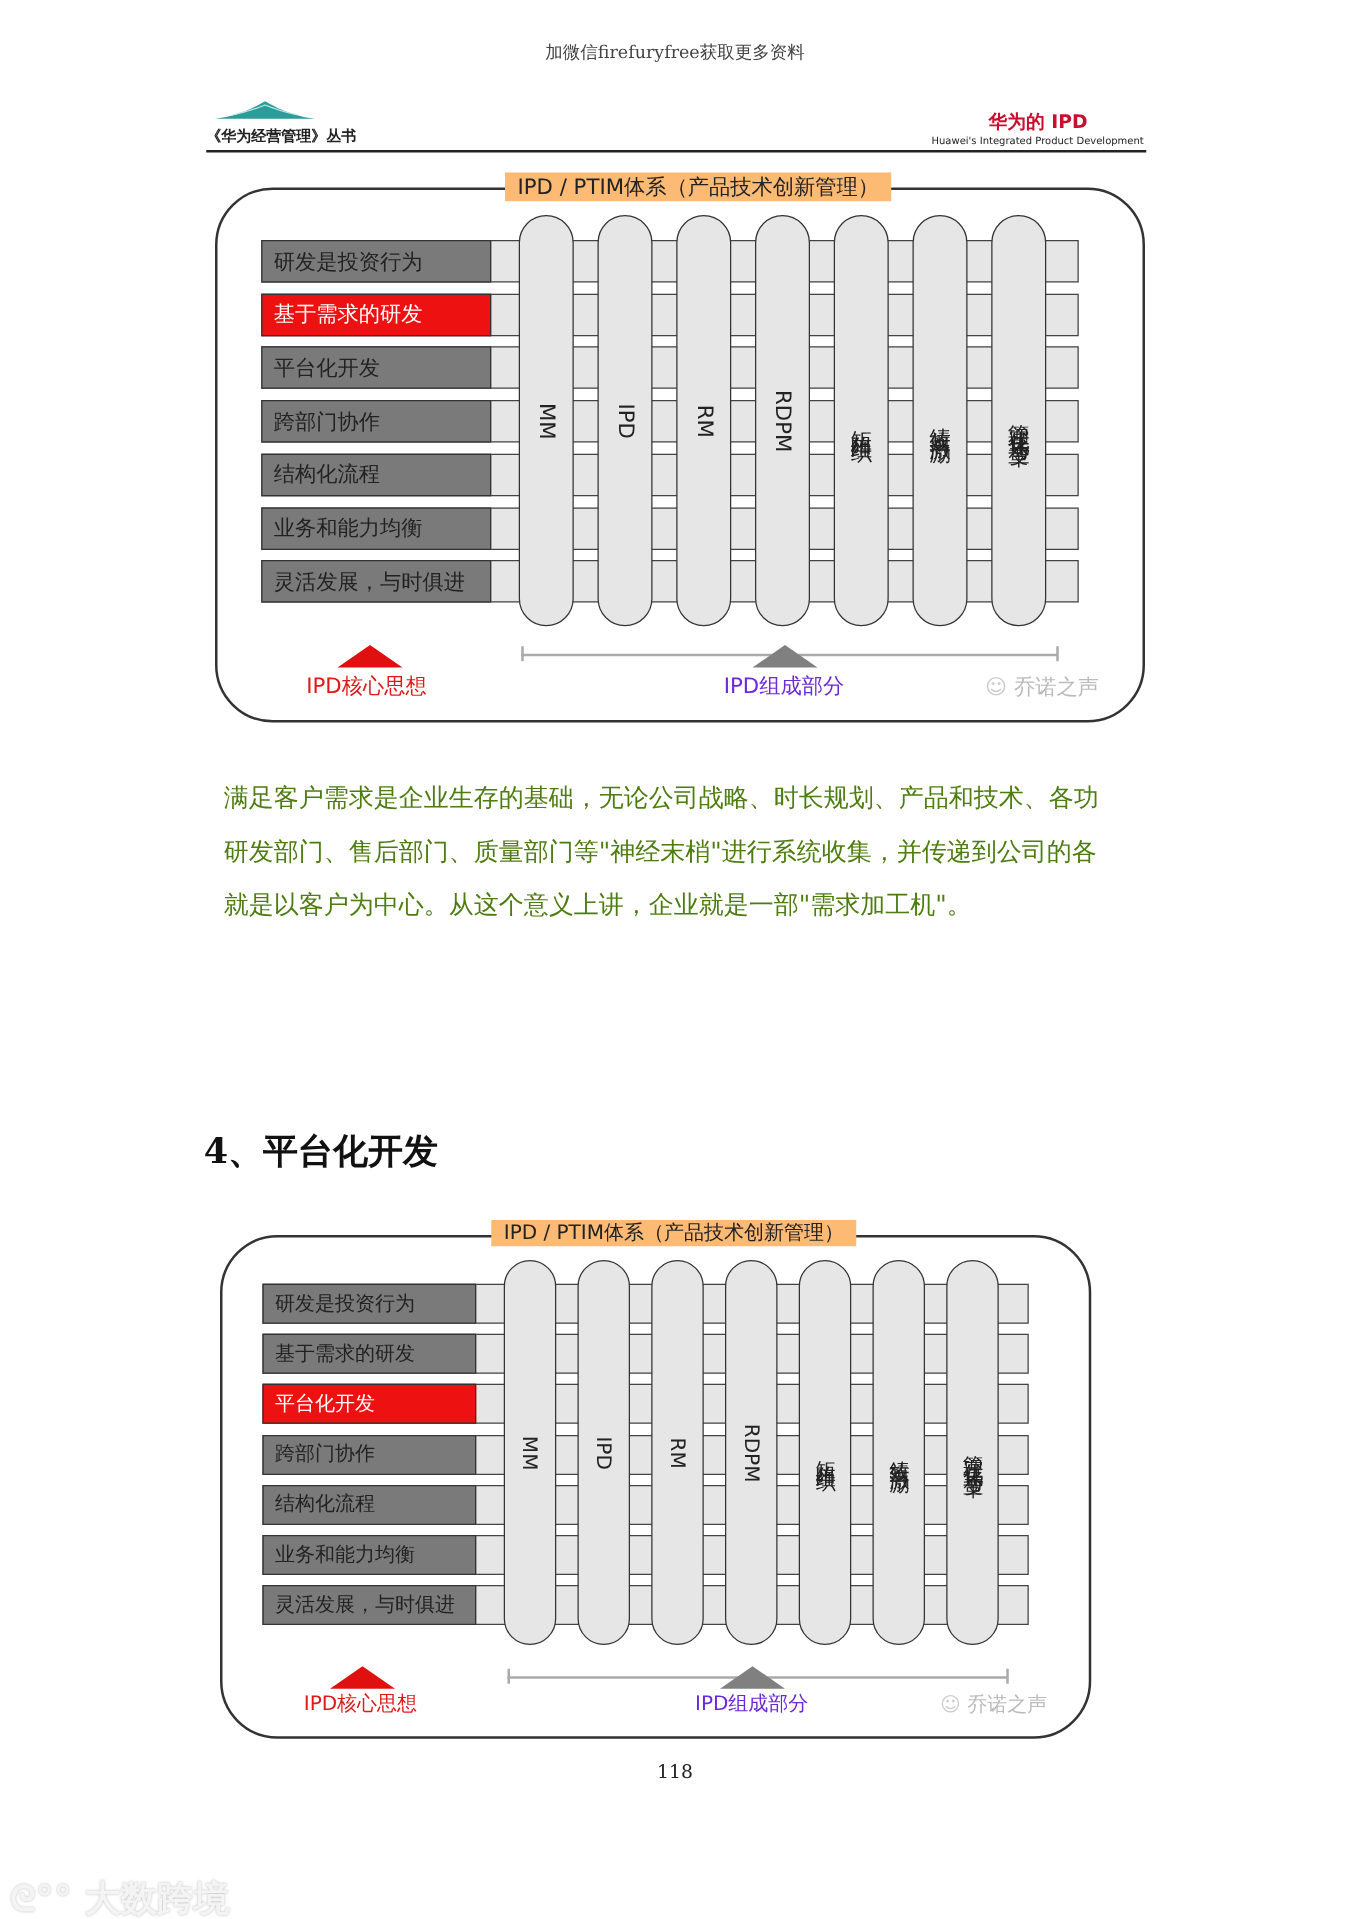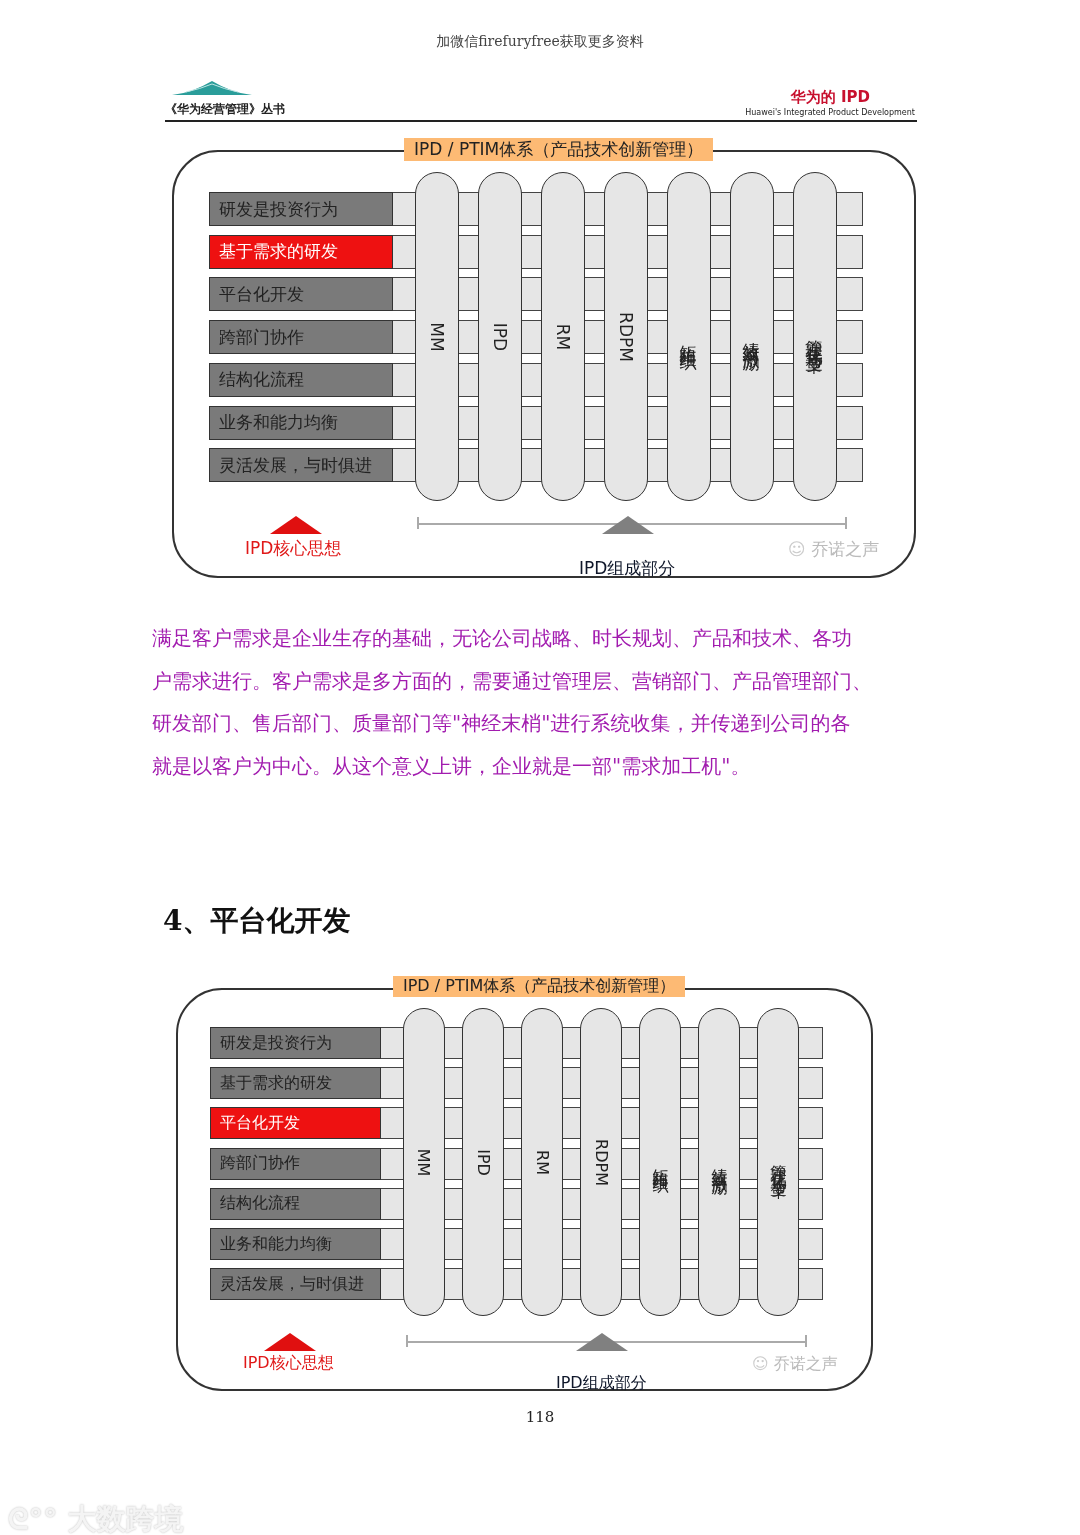--- a/index.html
+++ b/index.html
@@ -20,24 +20,24 @@
   .label-box.active{background:#ee1111;color:#fff;}
   .pillar{position:absolute;background:#e6e6e6;border:1.5px solid #333;box-sizing:border-box;border-radius:24px;display:flex;align-items:center;justify-content:center;}
   .pillar-text-rot{transform:rotate(90deg);white-space:nowrap;font-size:17px;color:#222;}
   .pillar-text-vert{writing-mode:vertical-rl;text-orientation:upright;font-size:17px;color:#222;letter-spacing:3px;}
   .tri{position:absolute;width:0;height:0;border-left:26px solid transparent;border-right:26px solid transparent;}
   .tri.red{border-bottom:18px solid #e01010;}
   .tri.gray{border-bottom:18px solid #808080;}
   .bracket{position:absolute;height:1.5px;background:#aaa;}
   .bracket-tick{position:absolute;width:1.5px;height:12px;background:#aaa;}
   .caption-red{position:absolute;font-size:17px;color:#e01818;white-space:nowrap;}
-  .caption-dark{position:absolute;font-size:17px;color:#0f172a;white-space:nowrap;margin-top:20px;}
+  .caption-dark{position:absolute;font-size:17px;color:#6d28d9;white-space:nowrap;}
   .credit{position:absolute;font-size:17px;color:#bbb;white-space:nowrap;}
 
-  .body-text{left:152px;width:760px;top:617px;font-family:"DejaVu Serif","Liberation Serif",serif;font-size:20px;line-height:42.6px;color:#a21caf;}
+  .body-text{left:179px;width:760px;top:617px;font-family:"DejaVu Serif","Liberation Serif",serif;font-size:20px;line-height:42.6px;color:#4d7c0f;}
   .body-text p{margin:0;}
   .section-heading{left:163px;top:902px;font-family:"DejaVu Serif","Liberation Serif",serif;font-size:28px;font-weight:bold;color:#111;}
   .page-number{left:0;width:1080px;top:1408px;text-align:center;font-family:"DejaVu Serif","Liberation Serif",serif;font-size:15px;color:#222;}
   .corner-logo{left:8px;top:1500px;font-size:29px;font-weight:bold;color:#f4f4f4;text-shadow:0 0 2px #bbb;white-space:nowrap;}
 </style>
 </head>
 <body>
 
 <div class="abs watermark-top">加微信firefuryfree获取更多资料</div>
 <svg class="abs series-logo" viewBox="0 0 80 16">
@@ -99,21 +99,20 @@
   <div class="caption-red" style="left:245px;top:537px;">IPD核心思想</div>
   <div class="caption-dark" style="left:579px;top:537px;">IPD组成部分</div>
   <span class="credit" style="left:788px;top:538px;">
     <span style="color:#ccc;">☺</span>
     <span>乔诺之声</span>
   </span>
 </div>
 
 <div class="abs body-text">
   <p>满足客户需求是企业生存的基础，无论公司战略、时长规划、产品和技术、各功</p>
-  <p>户需求进行。客户需求是多方面的，需要通过管理层、营销部门、产品管理部门、</p>
   <p>研发部门、售后部门、质量部门等"神经末梢"进行系统收集，并传递到公司的各</p>
   <p>就是以客户为中心。从这个意义上讲，企业就是一部"需求加工机"。</p>
 </div>
 <div class="abs section-heading">4、平台化开发</div>
 
 <div class="diagram" id="diagram2" style="left:0;top:0;width:1080px;height:1400px;">
   <div class="frame" style="left:176px;top:988px;width:697px;height:403px;"></div>
   <div class="frame-title" style="left:393px;top:976px;font-size:16px;">IPD / PTIM体系（产品技术创新管理）</div>
   <div id="d2-rows">
       <div class="bar-track" style="left: 210px; top: 1027px; width: 613px; height: 32px;"></div>

